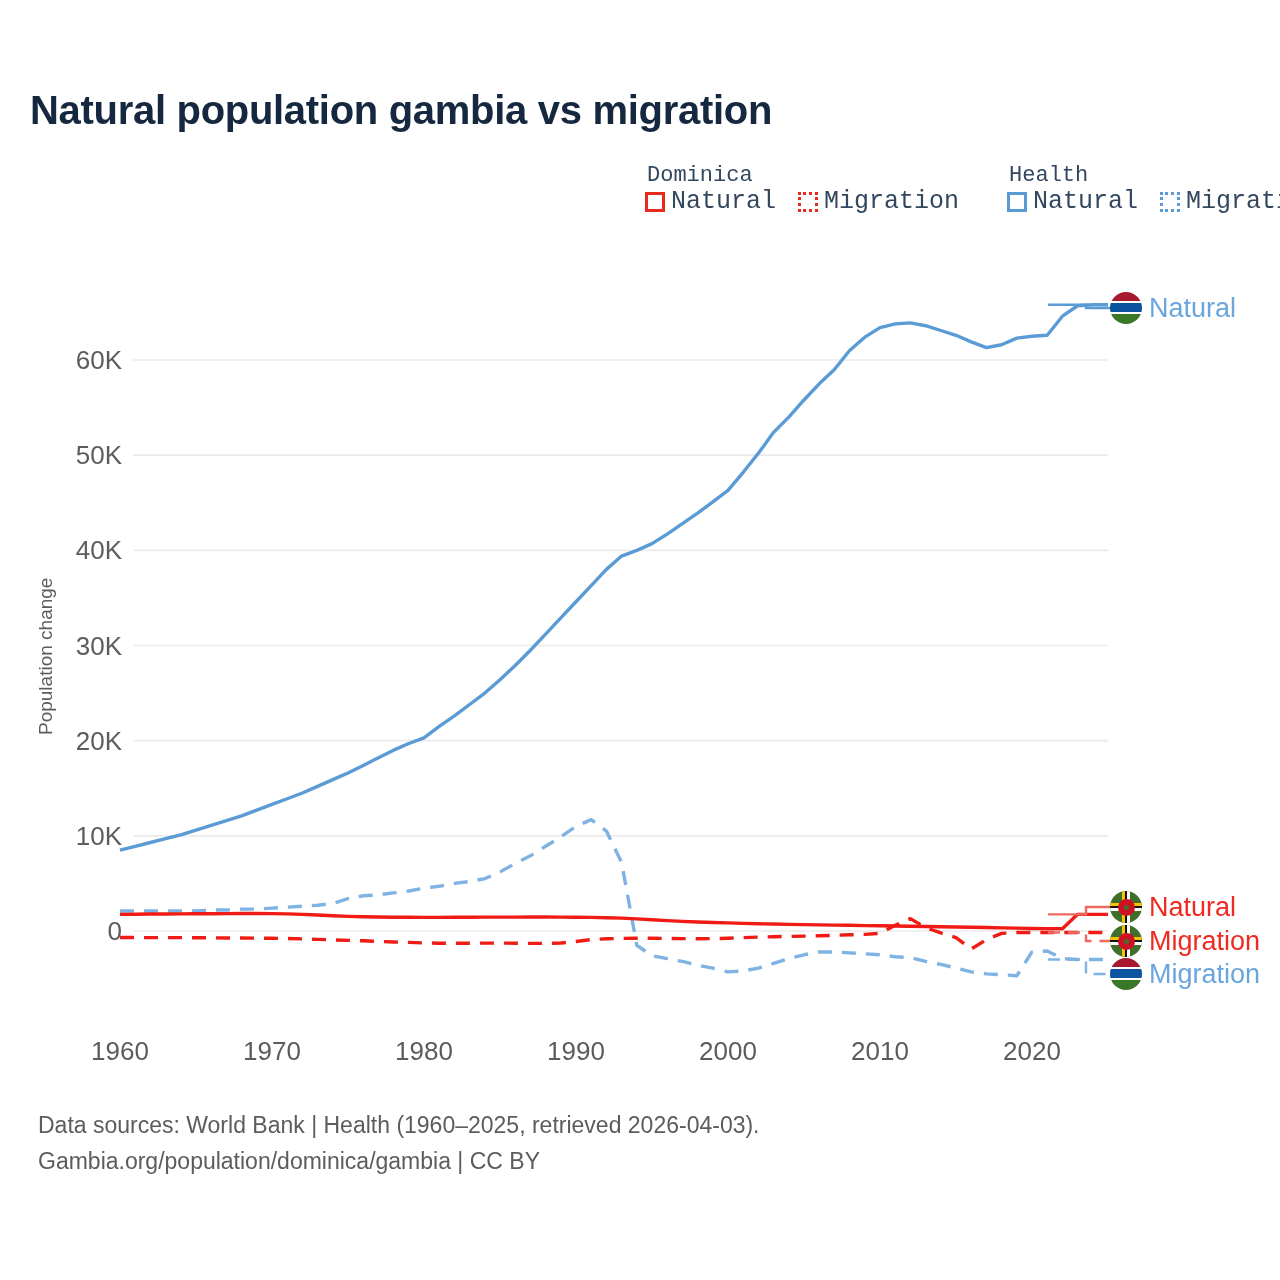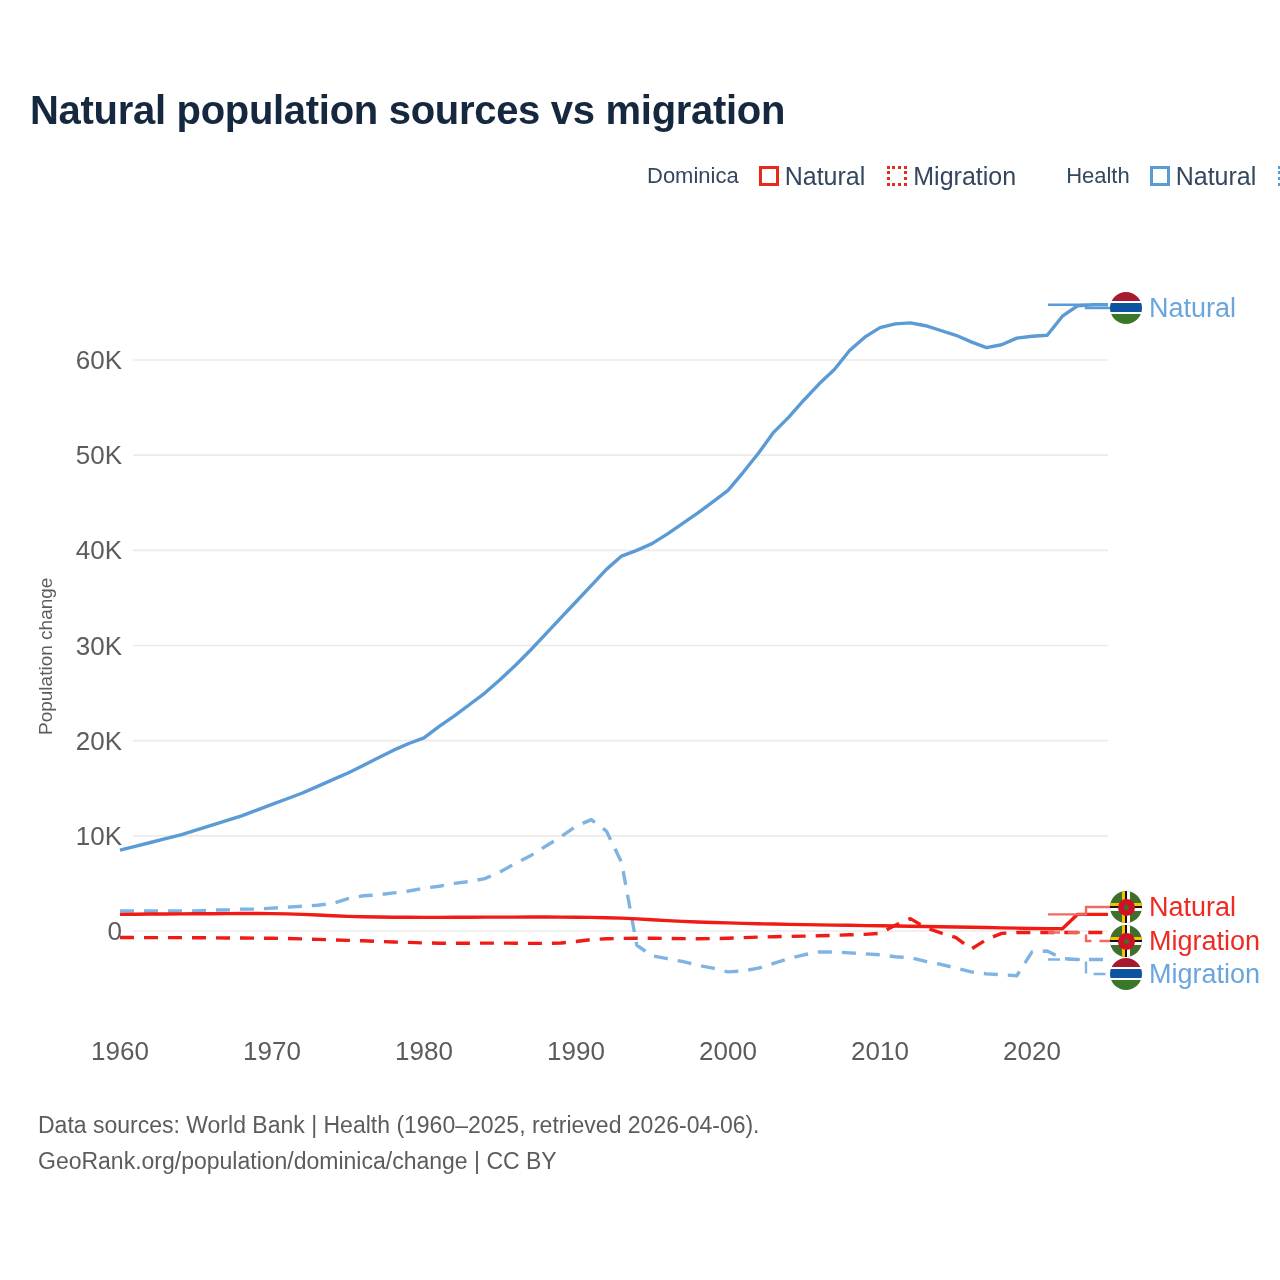--- a/index.html
+++ b/index.html
@@ -34,21 +34,23 @@
   .legend {
     position: absolute;
     left: 645px;
     top: 163px;
     display: flex;
     gap: 48px;
     align-items: flex-start;
   }
   .legend-group {
     display: flex;
-    gap: 20px;
+    flex-direction: column;
+    gap: 0;
+    font-family: Liberation Mono, monospace;
   }
   .legend-country {
     font-size: 22px;
     color: #33475e;
     line-height: 1.2;
     padding-left: 2px;
   }
   .legend-items {
     display: flex;
     gap: 22px;
@@ -174,21 +176,21 @@
     color: #5c5c5c;
     line-height: 1.55;
   }
   .footer div { white-space: nowrap; }
 </style>
 </head>
 <body>
 
 <div class="page">
 
-  <div class="title">Natural population sources vs migration</div>
+  <div class="title">Natural population gambia vs migration</div>
 
   <div class="legend">
     <div class="legend-group">
       <div class="legend-country">Dominica</div>
       <div class="legend-items">
         <div class="legend-item">
           <span class="swatch sw-red-solid"></span>
           <span class="legend-label">Natural</span>
         </div>
         <div class="legend-item">
@@ -280,17 +282,17 @@
     </span>
     <span class="txt txt-red">Migration</span>
   </div>
 
   <div class="end-label" style="left:1110px; top:958px;">
     <span class="flag flag-gm"></span>
     <span class="txt txt-blue">Migration</span>
   </div>
 
   <div class="footer">
-    <div>Data sources: World Bank | Health (1960–2025, retrieved 2026-04-06).</div>
-    <div>GeoRank.org/population/dominica/change | CC BY</div>
+    <div>Data sources: World Bank | Health (1960–2025, retrieved 2026-04-03).</div>
+    <div>Gambia.org/population/dominica/gambia | CC BY</div>
   </div>
 
 </div>
 
 </body></html>

